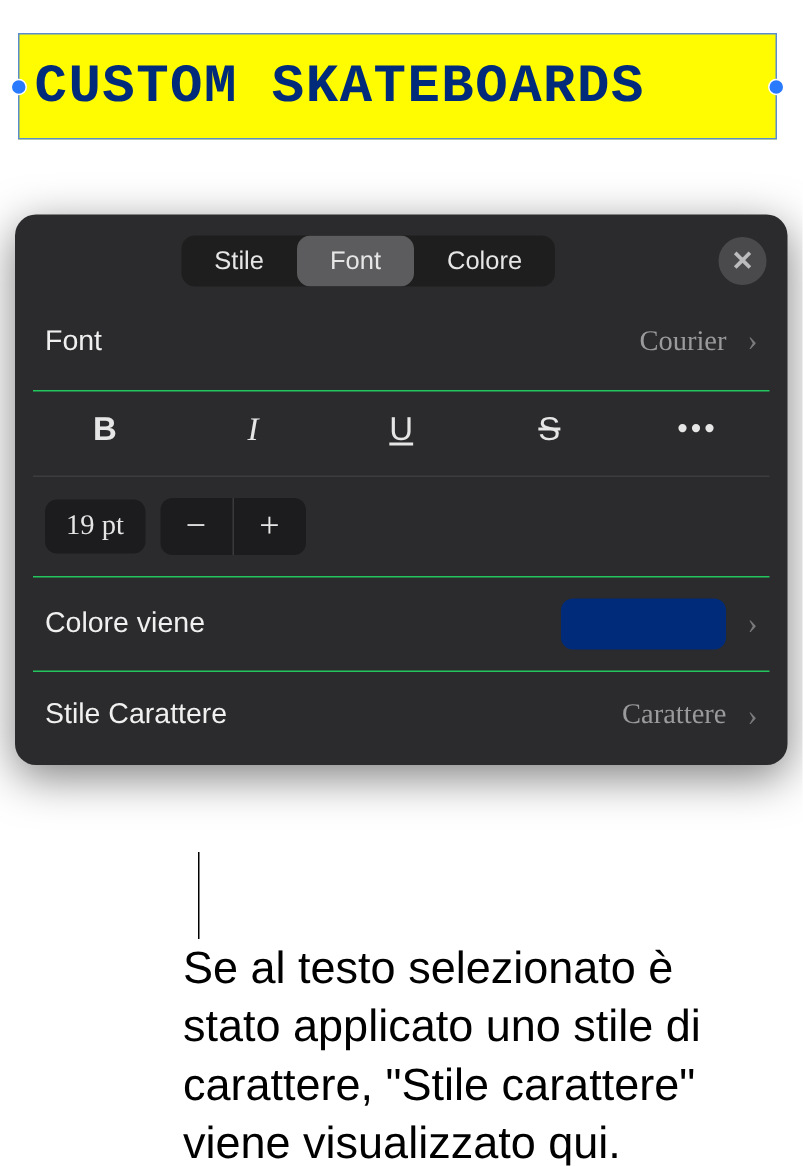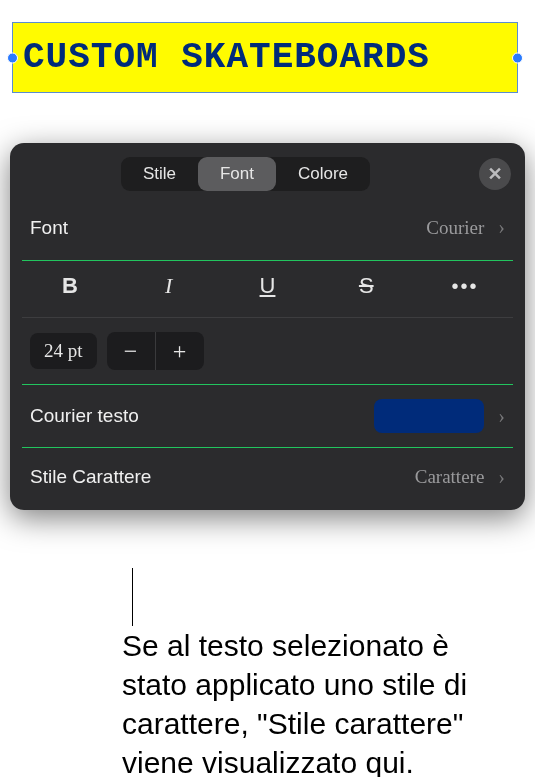--- a/index.html
+++ b/index.html
@@ -198,31 +198,31 @@
         <span style="text-decoration:underline;">U</span>
       </div>
       <div class="style-btn">
         <span style="text-decoration:line-through;">S</span>
       </div>
       <div class="style-btn dots">•••</div>
     </div>
 
     <div class="row">
       <span class="value-group">
-        <span class="size-field">24 pt</span>
+        <span class="size-field">19 pt</span>
         <span class="stepper">
           <span class="step">−</span>
           <span class="divider"></span>
           <span class="step">+</span>
         </span>
       </span>
     </div>
 
     <div class="row">
-      <span class="label">Courier testo</span>
+      <span class="label">Colore viene</span>
       <span class="value-group">
         <span class="color-swatch"></span>
         <span class="chev">›</span>
       </span>
     </div>
 
     <div class="row">
       <span class="label">Stile Carattere</span>
       <span class="value-group">
         <span class="value-text">Carattere</span>

